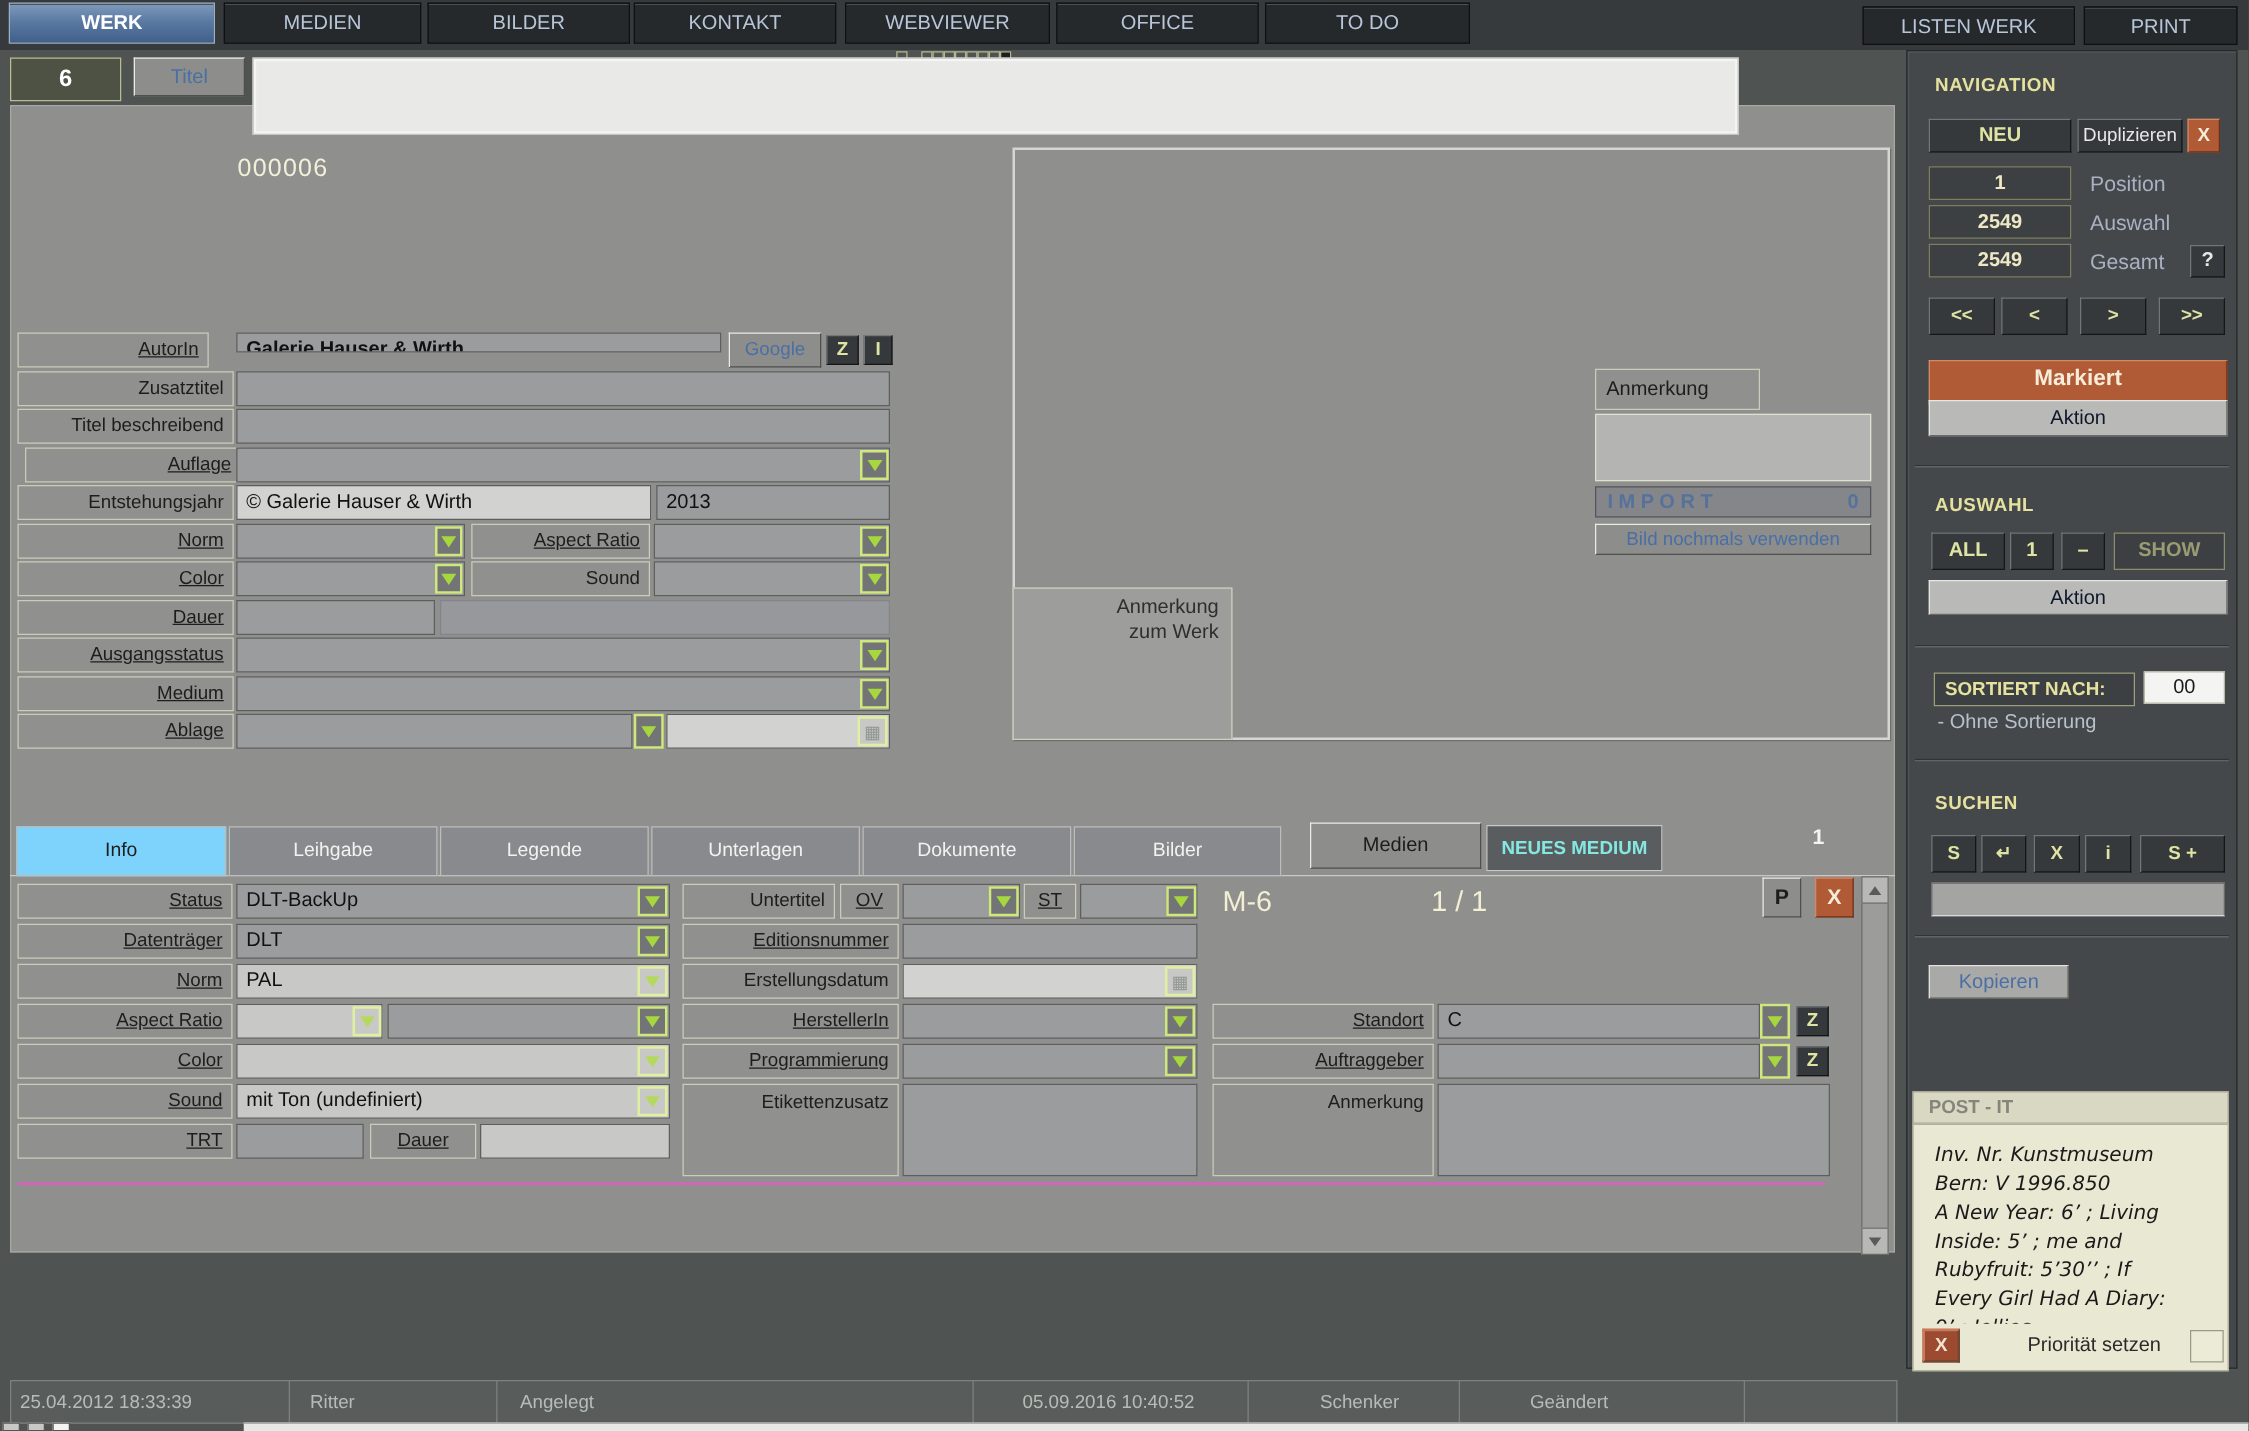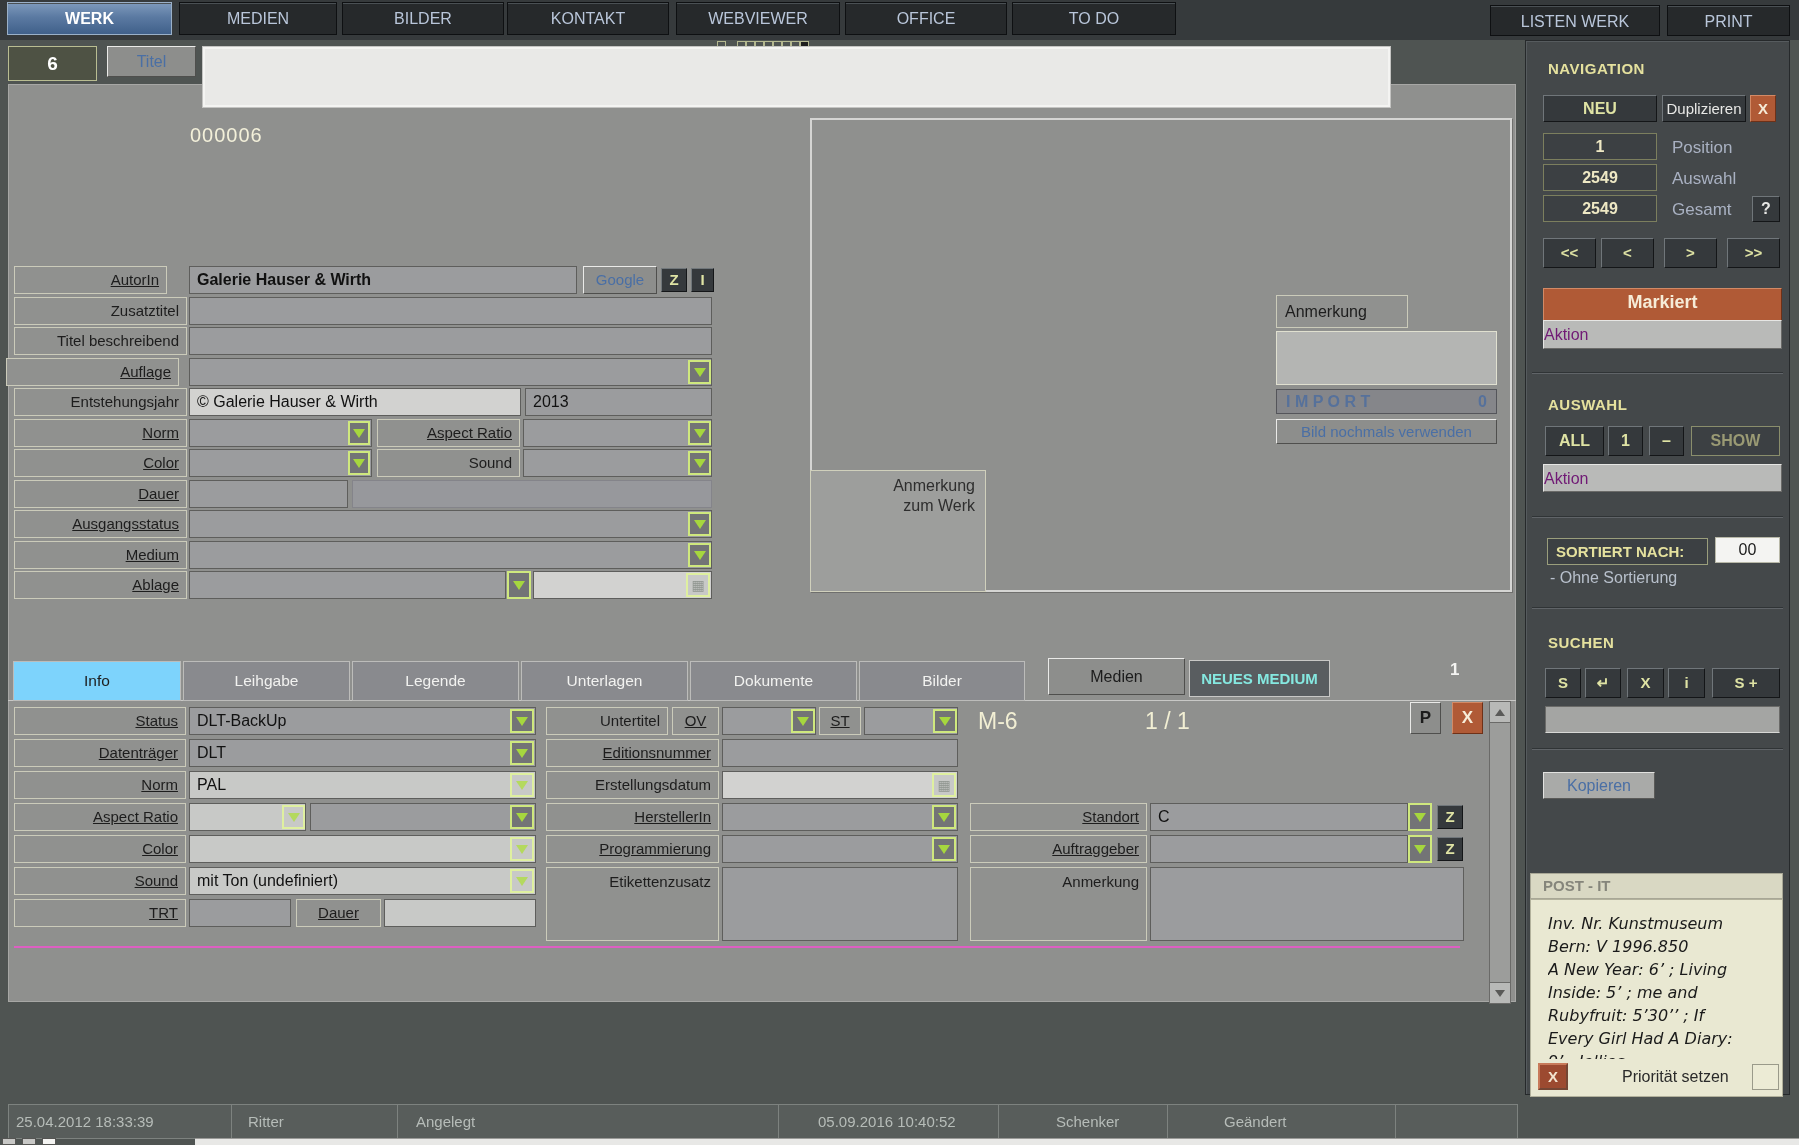--- a/index.html
+++ b/index.html
@@ -19,21 +19,21 @@
   .blue{color:#4a6fa5;}
   .dk{background:#35393c;border-top:1px solid #70767a;border-left:1px solid #70767a;border-right:1px solid #141618;border-bottom:1px solid #141618;color:#dfe3a4;text-align:center;font-size:15px;font-weight:bold;}
   .dd{border:2px solid #cfe87e;display:flex;align-items:center;justify-content:center;background:#737476;}
   .dd i{width:0;height:0;border-left:6px solid transparent;border-right:6px solid transparent;border-top:9px solid #a6d73e;display:block;}
   .dd.lite{background:#c8c9c7;border-color:#dff0a0;}
   .dd.lite i{border-top-color:#b4d95e;}
   .hdr{color:#e5e19e;font-weight:bold;font-size:15px;letter-spacing:.5px;}
   .navlbl{color:#a9b1c2;font-size:17px;}
   .valbox{background:#3c4043;border:1px solid #7c7f5e;color:#eee8c4;font-weight:bold;font-size:16px;text-align:center;line-height:25px;}
   .orange{background:#b05a36;border-top:1px solid #d28a66;border-left:1px solid #d28a66;border-right:1px solid #6e3118;border-bottom:1px solid #6e3118;color:#f6ecd8;font-weight:bold;text-align:center;}
-  .aktion{background:#b9bab8;border-top:1px solid #e6e6e4;border-left:1px solid #e6e6e4;border-right:1px solid #6a6a68;border-bottom:1px solid #6a6a68;color:#701a75;font-size:16px;line-height:27px;}
+  .aktion{background:#b9bab8;border-top:1px solid #e6e6e4;border-left:1px solid #e6e6e4;border-right:1px solid #6a6a68;border-bottom:1px solid #6a6a68;color:#0f172a;text-align:center;font-size:16px;line-height:27px;}
   .hr{height:2px;background:linear-gradient(#303436 50%,#606468 50%);}
   .stab{background:#898a8e;border:1px solid #bcbcba;color:#f2f2f0;text-align:center;line-height:38px;font-size:15.5px;}
   .stab.active{background:#7dd3fc;color:#1d1d1d;}
   .cream{color:#f2efd4;}
   .sbtext{color:#b6bcb8;font-size:15px;line-height:35px;white-space:nowrap;}
   .sep{width:1px;background:#7d827f;}
   .sq{border:1px solid #b4b890;}
   .scrolltrack{background:#9c9d9b;border:1px solid #6a6a68;}
   .scrollbtn{background:#b8b9b7;border:1px solid #6a6a68;display:flex;align-items:center;justify-content:center;}
   .scrollbtn i{width:0;height:0;border-left:5px solid transparent;border-right:5px solid transparent;display:block;}
@@ -70,32 +70,32 @@
 
   <div class="abs mainpanel" style="left:8px;top:84px;width:1508px;height:918px;"></div>
 
   <div class="abs" style="left:8px;top:46px;width:89px;height:35px;background:#4e5244;border:1px solid #b9bd92;color:#ffffff;font-size:19px;font-weight:bold;text-align:center;line-height:33px;">6</div>
   <div class="abs raised" style="left:107px;top:46px;width:89px;height:31px;line-height:29px;font-size:16px;"><span class="blue">Titel</span></div>
   <div class="abs" style="left:202px;top:46px;width:1189px;height:62px;background:#e9e9e7;border:1px solid #c4c4c2;box-shadow:inset 0 0 0 2px #f4f4f2;"></div>
 
   <div class="abs" style="left:190px;top:124px;color:#f3f0da;font-size:20px;letter-spacing:1px;">000006</div>
 
   <div class="abs lbl u" style="left:14px;top:266px;width:153px;height:28px;">AutorIn</div>
-  <div class="abs fld" style="left:189px;top:266px;width:388px;height:28px;font-weight:bold;">Galerie Hauser &amp; Wirth</div>
+  <div class="abs fld" style="left:189px;top:266px;width:388px;height:16px;font-weight:bold;">Galerie Hauser &amp; Wirth</div>
   <div class="abs raised" style="left:583px;top:266px;width:74px;height:28px;line-height:26px;"><span class="blue">Google</span></div>
   <div class="abs dk" style="left:661px;top:268px;width:26px;height:24px;line-height:22px;">Z</div>
   <div class="abs dk" style="left:691px;top:268px;width:23px;height:24px;line-height:22px;">I</div>
 
   <div class="abs lbl" style="left:14px;top:297px;width:173px;height:28px;">Zusatztitel</div>
   <div class="abs fld" style="left:189px;top:297px;width:523px;height:28px;"></div>
 
   <div class="abs lbl" style="left:14px;top:327px;width:173px;height:28px;">Titel beschreibend</div>
   <div class="abs fld" style="left:189px;top:327px;width:523px;height:28px;"></div>
 
-  <div class="abs lbl u" style="left:6px;top:358px;width:173px;height:28px;">Auflage</div>
+  <div class="abs lbl u" style="left:20px;top:358px;width:173px;height:28px;">Auflage</div>
   <div class="abs fld" style="left:189px;top:358px;width:523px;height:28px;"></div>
   <div class="abs dd" style="left:688px;top:360px;width:23px;height:24px;">
       <i></i>
     </div>
 
   <div class="abs lbl" style="left:14px;top:388px;width:173px;height:28px;">Entstehungsjahr</div>
   <div class="abs fld lt" style="left:189px;top:388px;width:332px;height:28px;">© Galerie Hauser &amp; Wirth</div>
   <div class="abs fld" style="left:525px;top:388px;width:187px;height:28px;">2013</div>
 
   <div class="abs lbl u" style="left:14px;top:419px;width:173px;height:28px;">Norm</div>

